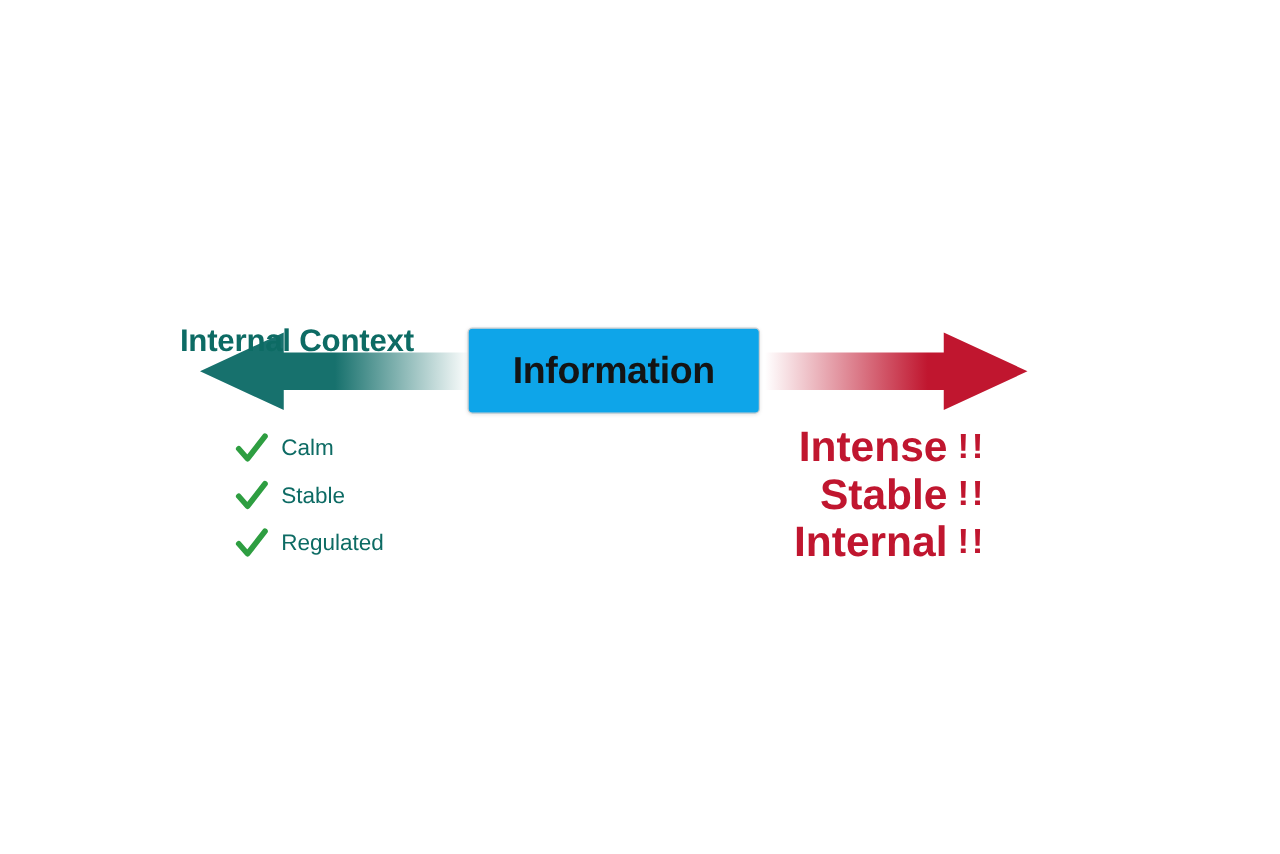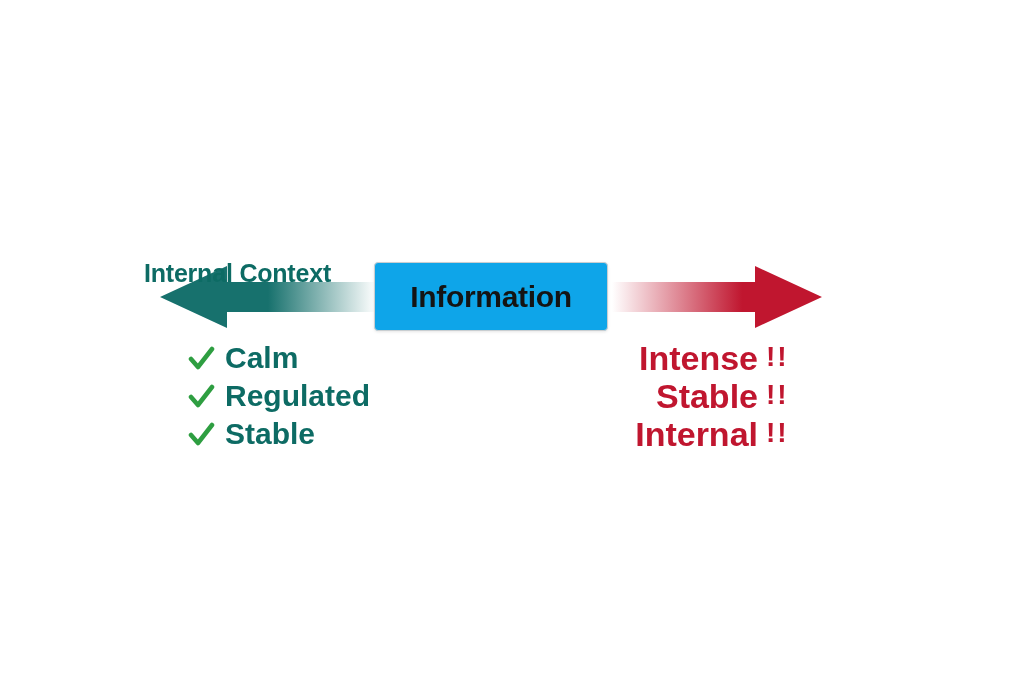--- a/index.html
+++ b/index.html
@@ -74,22 +74,22 @@
     display: flex;
     align-items: center;
   }
   .check-icon {
     width: 27px;
     height: 25px;
     margin-right: 10px;
     flex: 0 0 auto;
   }
   .list-left .label {
-    font-weight: bold;
-    font-size: 30px;
+    font-weight: normal;
+    font-size: 18px;
     color: #0d6b64;
     white-space: nowrap;
   }
   .list-right {
     position: absolute;
     left: 560px;
     top: 339px;
     width: 240px;
   }
   .list-right .row {
@@ -148,27 +148,27 @@
     <div class="row">
       <svg class="check-icon" viewBox="0 0 27 25">
         <polyline points="3,13 10,21 24,3" fill="none" stroke="#2e9e41" stroke-width="4.5" stroke-linecap="round" stroke-linejoin="round"></polyline>
       </svg>
       <span class="label">Calm</span>
     </div>
     <div class="row">
       <svg class="check-icon" viewBox="0 0 27 25">
         <polyline points="3,13 10,21 24,3" fill="none" stroke="#2e9e41" stroke-width="4.5" stroke-linecap="round" stroke-linejoin="round"></polyline>
       </svg>
-      <span class="label">Regulated</span>
+      <span class="label">Stable</span>
     </div>
     <div class="row">
       <svg class="check-icon" viewBox="0 0 27 25">
         <polyline points="3,13 10,21 24,3" fill="none" stroke="#2e9e41" stroke-width="4.5" stroke-linecap="round" stroke-linejoin="round"></polyline>
       </svg>
-      <span class="label">Stable</span>
+      <span class="label">Regulated</span>
     </div>
   </div>
 
   <div class="list-right">
     <div class="row">
       <span class="label">Intense</span>
       <span class="bang">!!</span>
     </div>
     <div class="row">
       <span class="label">Stable</span>

